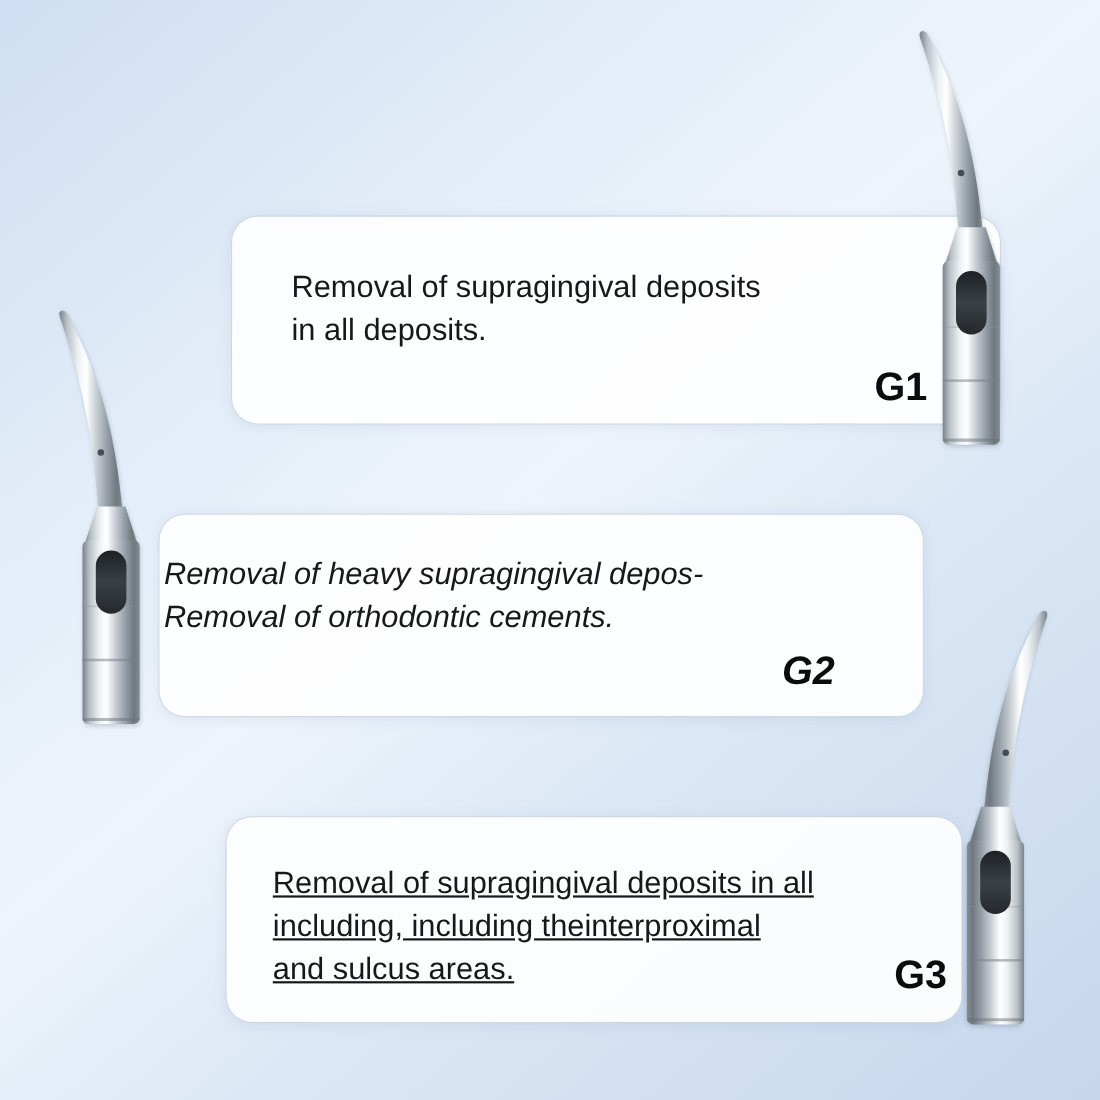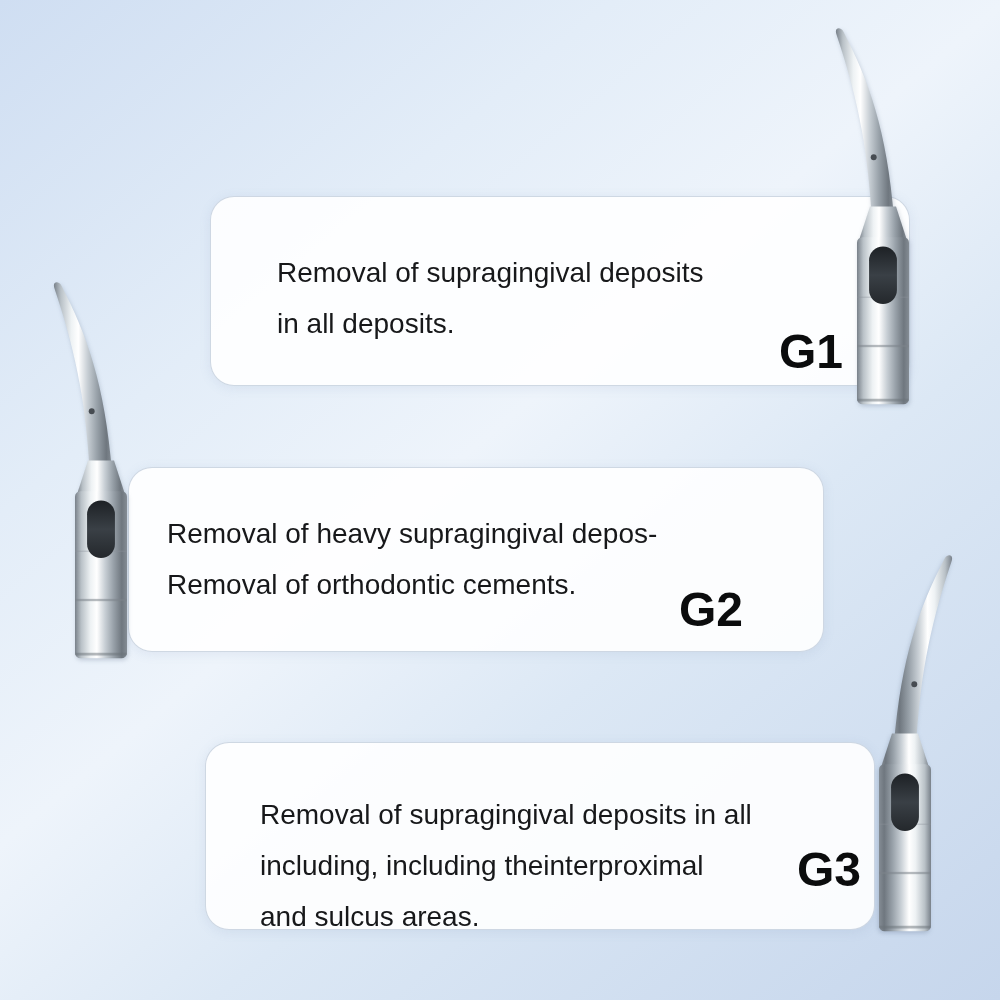--- a/index.html
+++ b/index.html
@@ -18,34 +18,34 @@
     box-sizing: border-box;
     background: rgba(255,255,255,0.90);
     border: 1px solid rgba(168,184,204,0.55);
     border-radius: 24px;
     box-shadow: 0 2px 12px rgba(110,135,170,0.12);
     color: #17181a;
     font-size: 28px;
     line-height: 39px;
     z-index: 1;
   }
-  .card .line { margin: 12px; }
+  .card .line { margin: 0; }
   .card1 { left: 210px; top: 196px; width: 700px; height: 190px; padding: 44px 0 0 54px; }
-  .card2 { left: 128px; top: 467px; width: 696px; height: 185px; padding: 34px 0 0 26px; }
-  .card3 { left: 205px; top: 742px; width: 670px; height: 188px; padding: 40px 0 0 42px; }
+  .card2 { left: 144px; top: 467px; width: 696px; height: 185px; padding: 34px 0 0 4px; font-style: italic; }
+  .card3 { left: 205px; top: 742px; width: 670px; height: 188px; padding: 40px 0 0 42px; text-decoration: underline; }
 
   .glabel {
     position: absolute;
     font-weight: bold;
-    font-size: 48px;
+    font-size: 36px;
     color: #0b0c0d;
   }
   .card1 .glabel { right: 66px; bottom: 14px; }
   .card2 .glabel { right: 80px; bottom: 22px; }
-  .card3 .glabel { right: 13px; bottom: 40px; margin-left: 24px; }
+  .card3 .glabel { right: 13px; bottom: 24px; margin-left: 24px; }
 
   
   .tip {
     position: absolute;
     z-index: 2;
     filter: drop-shadow(1px 2px 2px rgba(70,90,120,0.25));
   }
   .tip svg { display: block; width: 100%; height: 100%; }
   .tip1 { left: 818px; top: 18px;  width: 130px; height: 390px; }
   .tip2 { left: 36px;  top: 272px; width: 130px; height: 390px; }

